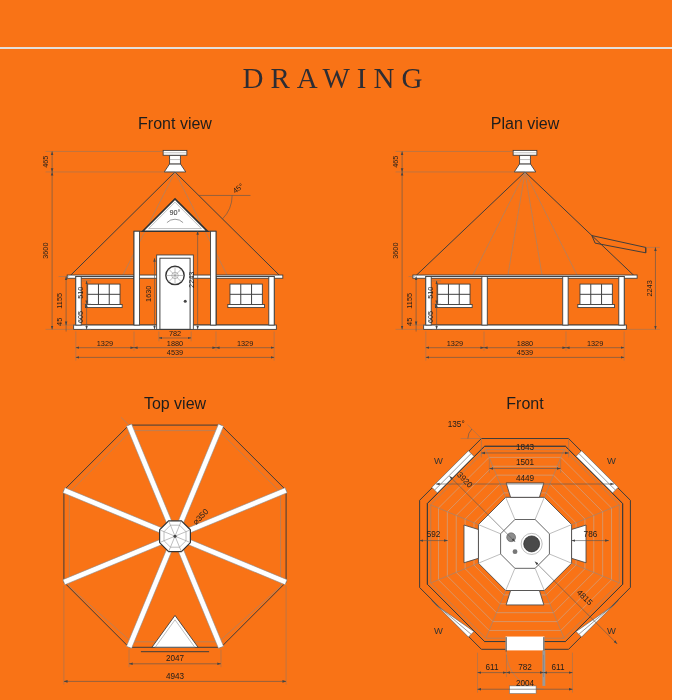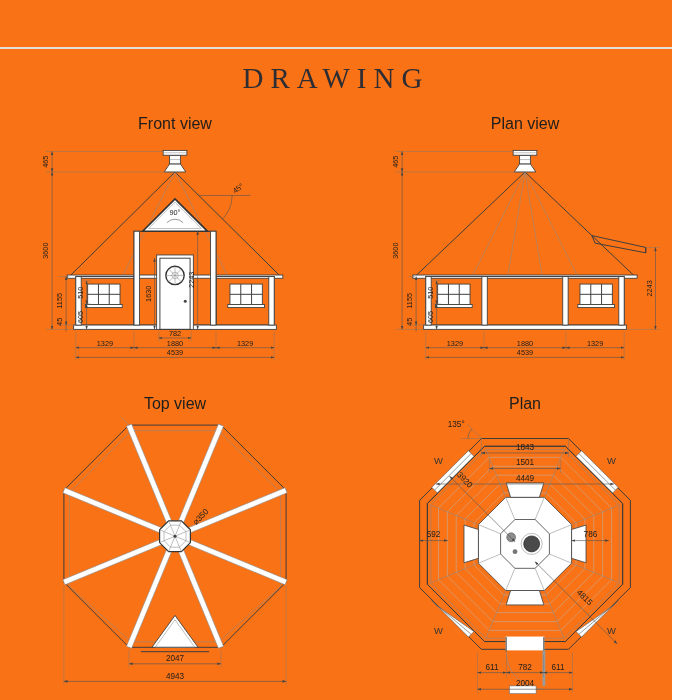--- a/index.html
+++ b/index.html
@@ -265,21 +265,21 @@
           <path class="dim" marker-start="url(#t-a)" marker-end="url(#t-a)" d="M86.2 228H169.8"></path>
           <path class="dim" marker-start="url(#t-a)" marker-end="url(#t-a)" d="M27 244H229"></path>
           <text class="dimt2" transform="rotate(-45 153 96)" x="153" y="96">⌀350</text>
           <text class="dimt2" x="128" y="225.5">2047</text>
           <text class="dimt2" x="128" y="241.5">4943</text>
         </g>
       </svg>
     </div>
 
     <div class="cell">
-      <div class="vtitle">Plan</div>
+      <div class="vtitle">Front</div>
       <svg width="284" height="284" viewBox="0 0 256 256">
         <defs>
           <marker id="p-a" viewBox="0 0 8 8" refX="7.5" refY="4" markerWidth="6.5" markerHeight="6.5" orient="auto-start-reverse">
             <path d="M0 1.4L8 4L0 6.6z" fill="#444"></path>
           </marker>
         </defs>
 
         <g>
           <path fill-rule="evenodd" fill="#e9e9e9" class="ln" d="M88.7 23L167.3 23L223 78.7L223 157.3L167.3 213L88.7 213L33 157.3L33 78.7Z
                M91.55 30L164.45 30L216 81.55L216 154.45L164.45 206L91.55 206L40 154.45L40 81.55Z"></path>

